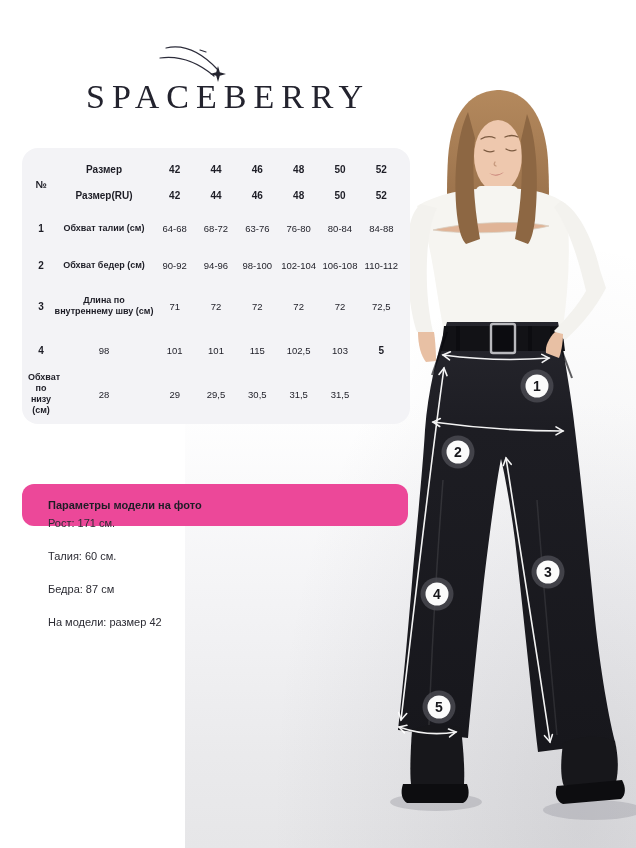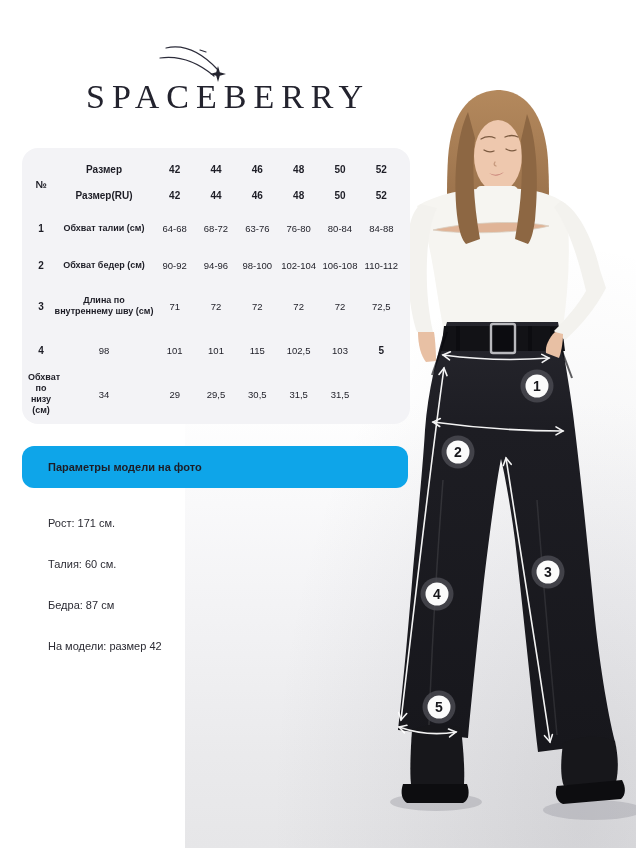--- a/index.html
+++ b/index.html
@@ -27,24 +27,24 @@
              grid-template-rows:22px 30px 1fr 1fr 1.18fr 1.18fr 1fr;
              align-items:center;}
   .cell{text-align:center;}
   .hdr{font-weight:700;font-size:10px;}
   .num{font-weight:700;font-size:10px;}
   .lbl{font-weight:700;font-size:9px;line-height:11px;}
   .val{font-weight:400;font-size:9.5px;white-space:nowrap;}
   .num-span{grid-row:1 / span 2;}
 
   
-  .params-bar{position:absolute;left:22px;top:446px;width:386px;height:42px;
-              background:#0ea5e9;border-radius:12px;}
+  .params-bar{position:absolute;left:22px;top:484px;width:386px;height:42px;
+              background:#ec4899;border-radius:12px;}
   .params-title{font-weight:700;font-size:11px;line-height:42px;padding-left:26px;color:#1d1d26;}
-  .params-lines{position:absolute;left:48px;top:515px;display:flex;flex-direction:column;gap:24px;}
+  .params-lines{position:absolute;left:48px;top:515px;display:flex;flex-direction:column;gap:16px;}
   .params-line{font-size:11px;color:#2b2b33;line-height:17px;}
 
   .model-svg{position:absolute;left:0;top:0;}
 </style>
 </head>
 <body>
 
 <div class="page">
 
   <div class="photo">
@@ -237,21 +237,21 @@
       <div class="cell num">4</div>
       <div class="cell val">98</div>
       <div class="cell val">101</div>
       <div class="cell val">101</div>
       <div class="cell val">115</div>
       <div class="cell val">102,5</div>
       <div class="cell val">103</div>
 
       <div class="cell num">5</div>
       <div class="cell lbl">Обхват по низу (см)</div>
-      <div class="cell val">34</div>
+      <div class="cell val">28</div>
       <div class="cell val">29</div>
       <div class="cell val">29,5</div>
       <div class="cell val">30,5</div>
       <div class="cell val">31,5</div>
       <div class="cell val">31,5</div>
     </div>
   </div>
 
   <div class="params-bar">
     <div class="params-title">Параметры модели на фото</div>

